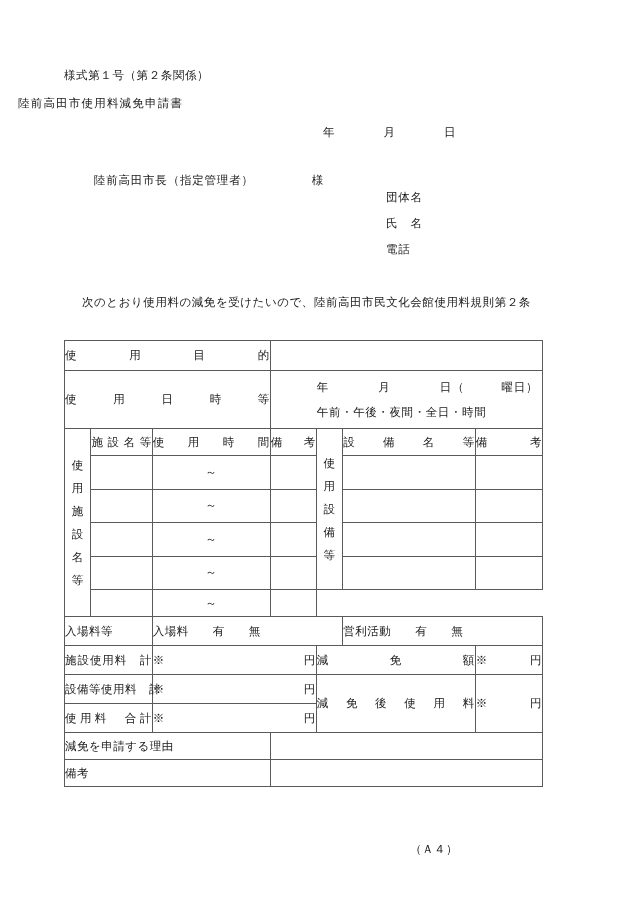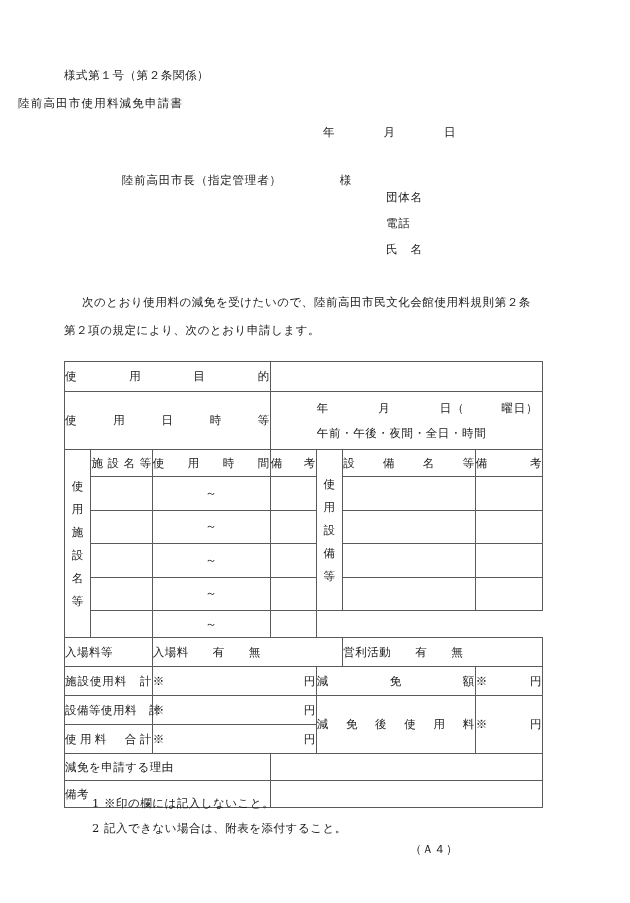--- a/index.html
+++ b/index.html
@@ -44,21 +44,21 @@
   }
   .date-line {
     position: absolute;
     right: 58px;
     top: 125px;
     letter-spacing: 0.6px;
     white-space: pre;
   }
   .addressee {
     position: absolute;
-    left: 104px;
+    left: 76px;
     top: 159px;
     letter-spacing: 0.8px;
     white-space: pre;
   }
   .addressee .honorific {
     display: inline-block;
     margin-left: 58px;
   }
 
   
@@ -94,21 +94,21 @@
     letter-spacing: 0.55px;
     line-height: 28px;
   }
   .body-para .l1 { text-indent: 18px; display: block; white-space: pre; }
   .body-para .l2 { display: block; white-space: pre; }
 
   
   table.form {
     position: absolute;
     left: 64px;
-    top: 361px;
+    top: 340px;
     width: 479px;
     border-collapse: collapse;
     table-layout: fixed;
   }
   table.form td {
     border: 1px solid #5a5a5a;
     padding: 0;
     vertical-align: middle;
     font-size: 11.5px;
     letter-spacing: 0.5px;
@@ -200,30 +200,29 @@
 
   <div class="addressee">
     <span>陸前高田市長（指定管理者）</span><span class="honorific">様</span>
   </div>
 
   <div class="applicant">
     <div class="row">
       <span class="lead blank">申請者</span><span class="field">団体名</span>
     </div>
     <div class="row">
+      <span class="lead blank">申請者</span><span class="field">氏　名</span>
+    </div>
+    <div class="row">
       <span class="lead blank">申請者</span><span class="field">電話</span>
     </div>
-    <div class="row">
-      <span class="lead blank">申請者</span><span class="field">氏　名</span>
-    </div>
   </div>
 
   <div class="body-para">
     <span class="l1">次のとおり使用料の減免を受けたいので、陸前高田市民文化会館使用料規則第２条</span>
-    <span class="l2">第２項の規定により、次のとおり申請します。</span>
   </div>
 
   <table class="form">
     <colgroup>
       <col style="width:26px">
       <col style="width:60px">
       <col style="width:116px">
       <col style="width:45px">
       <col style="width:26px">
       <col style="width:130px">
@@ -338,20 +337,16 @@
       </tr>
 
       <tr>
         <td class="lbl-left h-note" colspan="3">備考</td>
         <td class="cell-pad h-note" colspan="4"></td>
       </tr>
 
     </tbody>
   </table>
 
-  <div class="notes">
-    <span class="note"><span class="num">1</span><span>※印の欄には記入しないこと。</span></span>
-    <span class="note"><span class="num">2</span><span>記入できない場合は、附表を添付すること。</span></span>
-  </div>
 
   <div class="paper-size">（Ａ４）</div>
 
 </div>
 
 </body></html>

